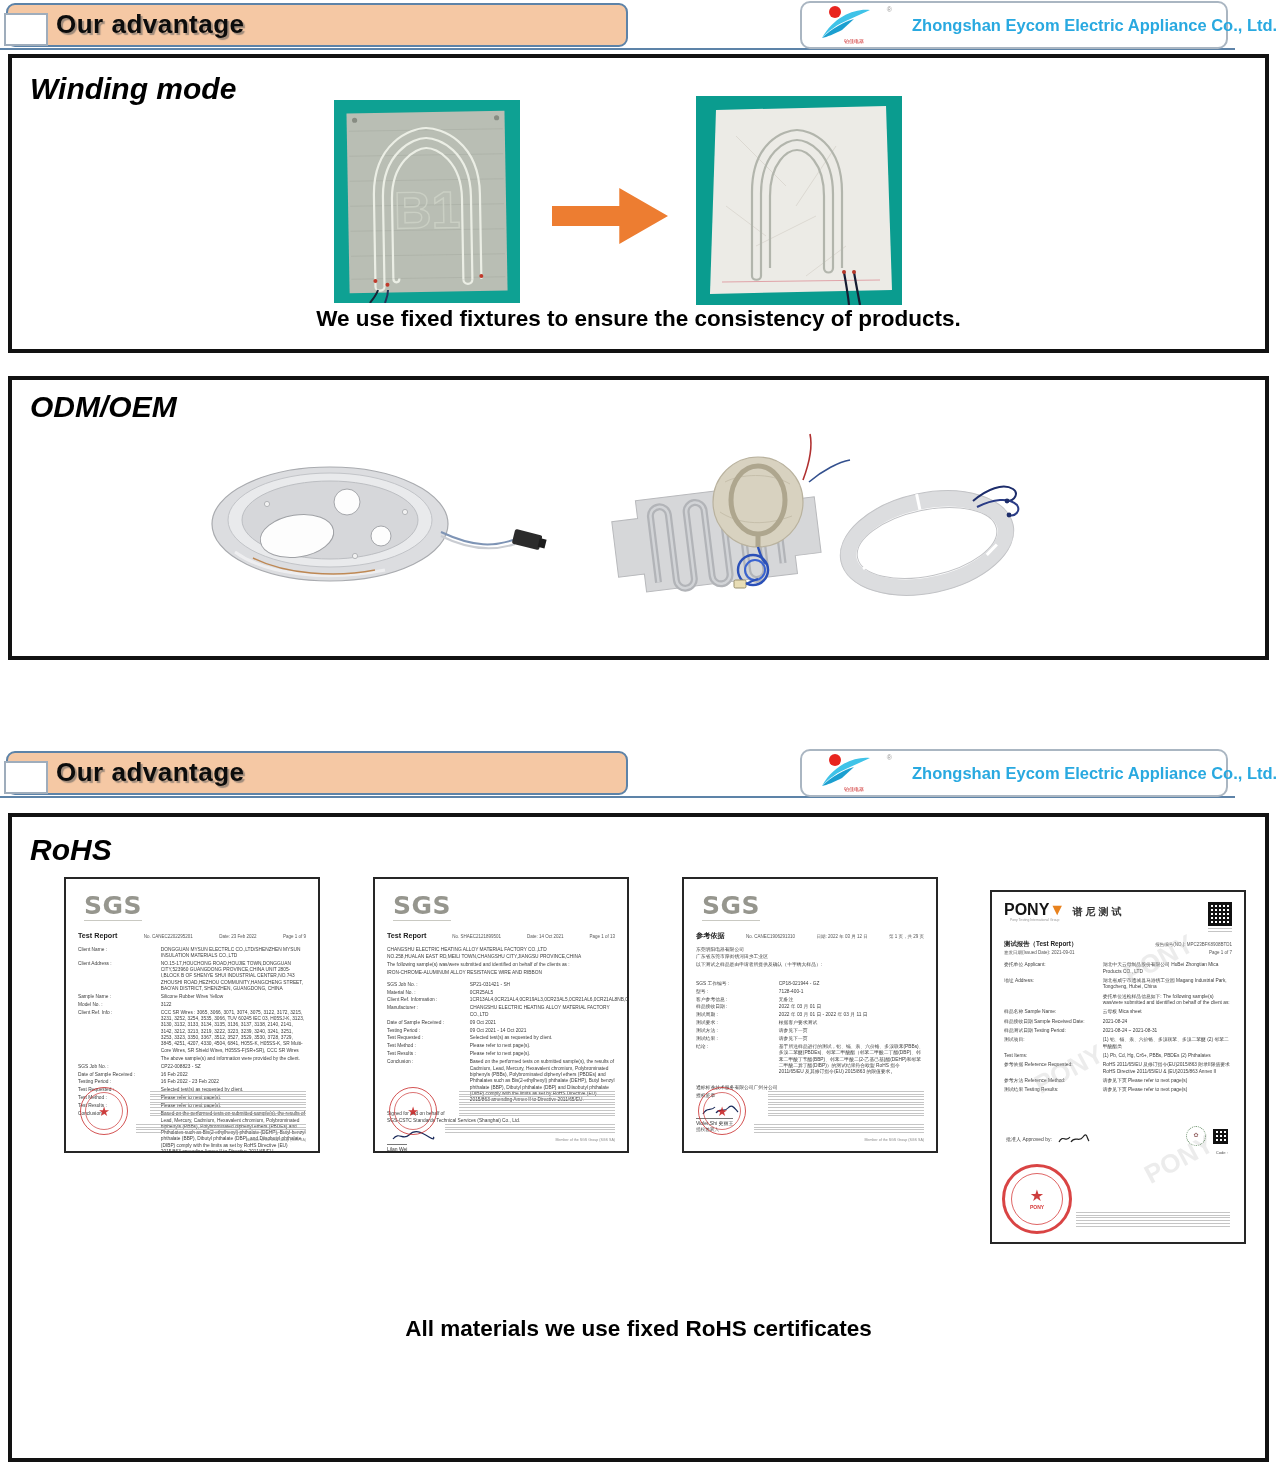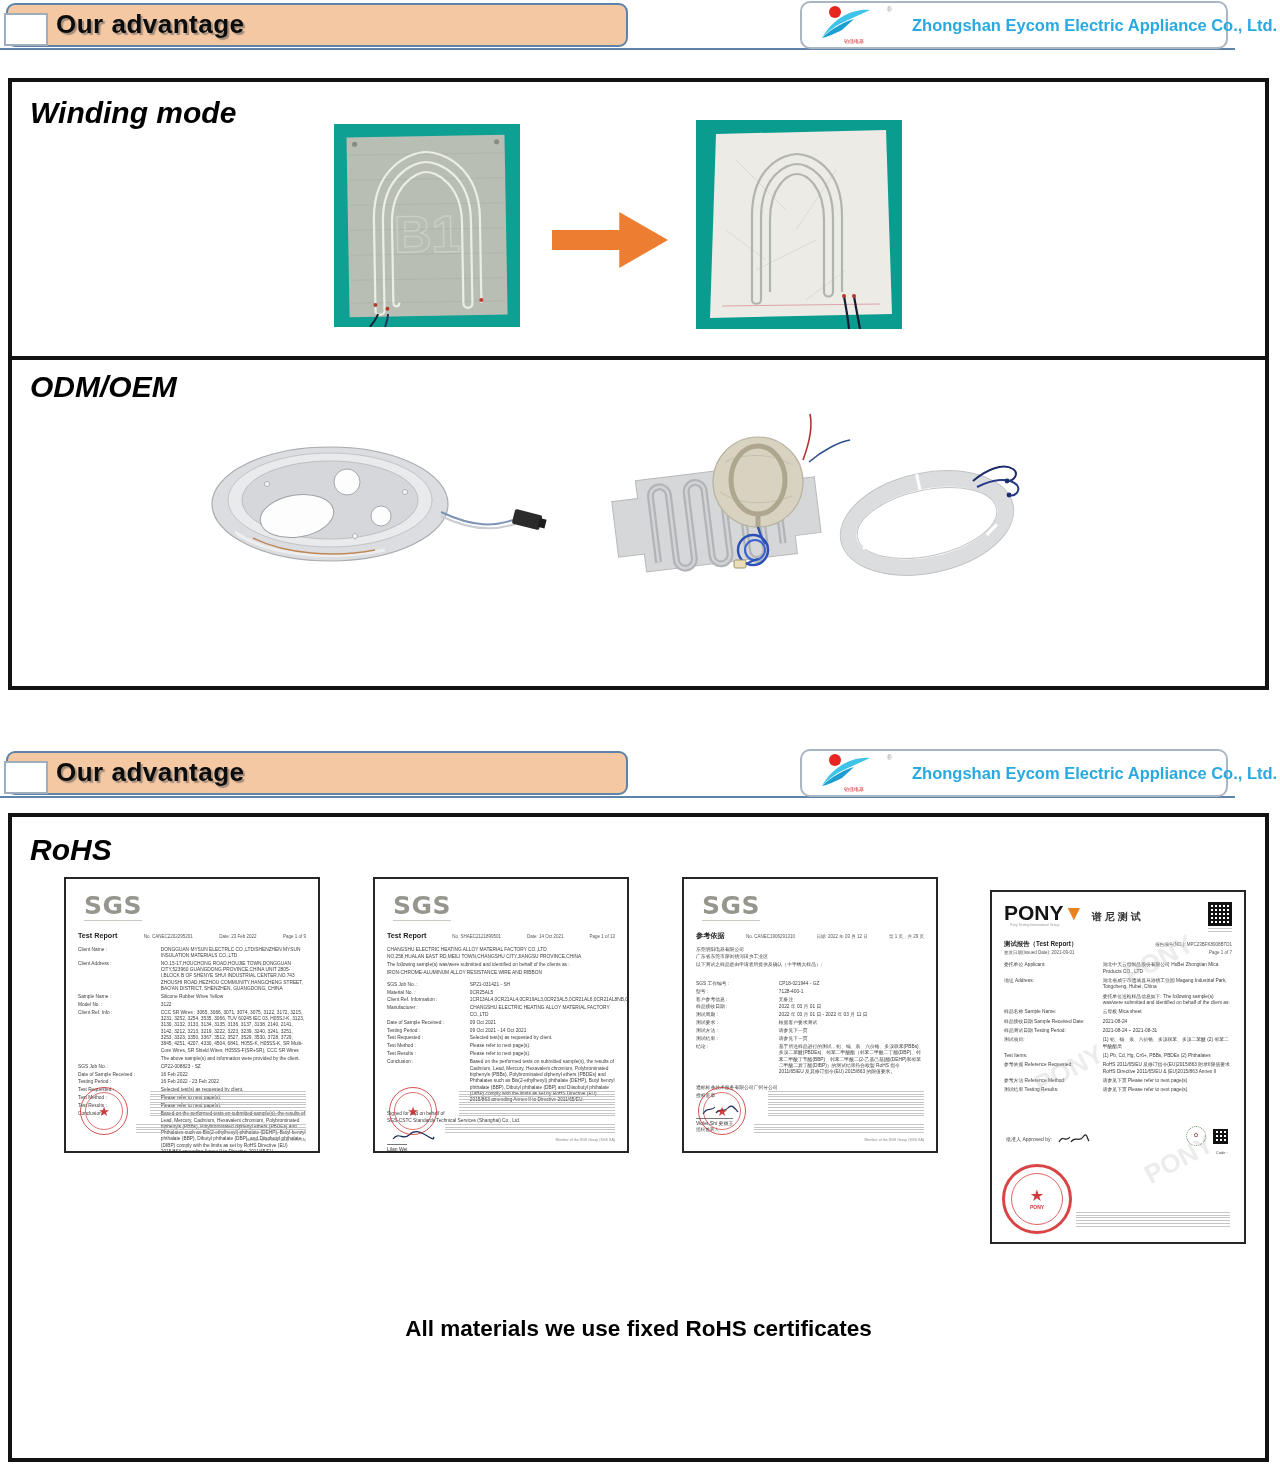--- a/index.html
+++ b/index.html
@@ -16,22 +16,22 @@
           text-shadow:2px 2px 1px rgba(90,90,90,.55);letter-spacing:.5px;}
   .brandbox{position:absolute;right:7px;top:1px;width:428px;height:48px;background:#fff;
           border:2px solid #aab6c2;border-radius:10px;box-sizing:border-box;display:flex;align-items:center;}
   .logo-wrap{margin-left:16px;position:relative;width:64px;height:42px;flex:0 0 auto;}
   .logo-cn{position:absolute;left:26px;bottom:2px;font-size:5px;color:#c22;white-space:nowrap;}
   .regmark{position:absolute;right:-10px;top:2px;font-size:7px;color:#999;}
   .brand-name{color:#29a9e0;font-weight:bold;font-size:16.5px;margin-left:30px;white-space:nowrap;}
 
   
   .section{position:absolute;left:8px;width:1261px;border:4px solid #121212;background:#fff;box-sizing:border-box;}
-  #sec-winding{top:78px;height:299px;padding-left:13px;}
-  #sec-odm{top:356px;height:334px;}
+  #sec-winding{top:54px;height:299px;padding-left:13px;}
+  #sec-odm{top:376px;height:284px;}
   #sec-rohs{top:813px;height:649px;}
   .sec-title{position:absolute;left:18px;font-style:italic;font-weight:bold;font-size:30px;color:#000;}
   .caption{position:absolute;left:0;width:100%;text-align:center;font-weight:bold;font-size:22.5px;color:#000;}
 
   .photo{position:absolute;}
   .arrow{position:absolute;background:#ed7d31;
          clip-path:polygon(0 32%,58% 32%,58% 0,100% 50%,58% 100%,58% 68%,0 68%);}
 
   
   .cert{position:absolute;top:60px;width:256px;height:276px;background:#fff;border:2px solid #262626;
@@ -53,21 +53,21 @@
          border:1.6px solid rgba(200,40,40,.8);display:flex;align-items:center;justify-content:center;}
   .stamp::before{content:"";position:absolute;inset:4px;border-radius:50%;border:1px solid rgba(200,40,40,.65);}
   .stamp-star{color:rgba(200,40,40,.9);font-size:13px;line-height:1;}
   .tbar{background-image:repeating-linear-gradient(180deg,#b2b2b2 0 1px,transparent 1px 2.7px);opacity:.75;}
   .c-footright{position:absolute;right:12px;bottom:34px;width:156px;height:26px;}
   .c-footaddr{position:absolute;left:70px;right:12px;bottom:18px;height:9px;}
   .c-footnote{position:absolute;right:12px;bottom:8px;font-size:3.6px;color:#8a8a8a;}
 
   
   .pony-row{display:flex;justify-content:space-between;align-items:flex-start;margin-bottom:7px;}
-  .pony-logo{font-size:21px;font-weight:800;color:#141414;line-height:1;}
+  .pony-logo{font-size:16px;font-weight:800;color:#141414;line-height:1;}
   .pony-logo .accent{color:#e8821e;}
   .pony-cn{font-size:10px;font-weight:bold;color:#333;letter-spacing:3px;margin-left:6px;}
   .pony-tag{font-size:3.4px;color:#999;margin-left:6px;}
   .qr{width:24px;height:24px;border:1px solid #111;box-sizing:border-box;
       background-image:repeating-linear-gradient(0deg,#111 0 2px,transparent 2px 4px),
                        repeating-linear-gradient(90deg,#111 0 2px,transparent 2px 4px);}
   .qr.small{width:15px;height:15px;}
   .flower-seal{width:18px;height:18px;border-radius:50%;border:1.5px dotted rgba(60,110,60,.8);
       display:flex;align-items:center;justify-content:center;font-size:6px;color:rgba(120,60,60,.8);}
   .seal-row{position:absolute;right:16px;bottom:96px;display:flex;gap:7px;align-items:center;}
@@ -164,20 +164,21 @@
           <path d="M128,172 C128,178 137,178 137,172"></path>
         </g>
         <line x1="26" y1="186" x2="184" y2="184" stroke="#e0a3a8" stroke-width="1"></line>
         <path d="M148,176 C150,188 152,198 153,209" stroke="#151d33" stroke-width="2.2" fill="none"></path>
         <path d="M158,176 C160,188 162,198 164,209" stroke="#151d33" stroke-width="2.2" fill="none"></path>
         <circle cx="148" cy="176" r="2" fill="#b5382a"></circle>
           <circle cx="158" cy="176" r="2" fill="#b5382a"></circle>
       </svg>
     </div>
 
+    <div class="caption" style="top:248px">We use fixed fixtures to ensure the consistency of products.</div>
   </div>
 
   <div class="section" id="sec-odm">
     <div class="sec-title" style="top:10px">ODM/OEM</div>
 
     <div class="photo" style="left:183px;top:72px;width:460px;height:148px">
       <svg width="460" height="148" viewBox="0 0 460 148">
         <ellipse cx="135" cy="72" rx="118" ry="57" fill="#dcdde0" stroke="#a9abaf" stroke-width="1.2"></ellipse>
         <ellipse cx="135" cy="68" rx="102" ry="47" fill="#e9eaec" stroke="#c2c4c8" stroke-width="1"></ellipse>
         <ellipse cx="135" cy="68" rx="88" ry="39" fill="#d6d7da" stroke="#bcbec2" stroke-width="1"></ellipse>

